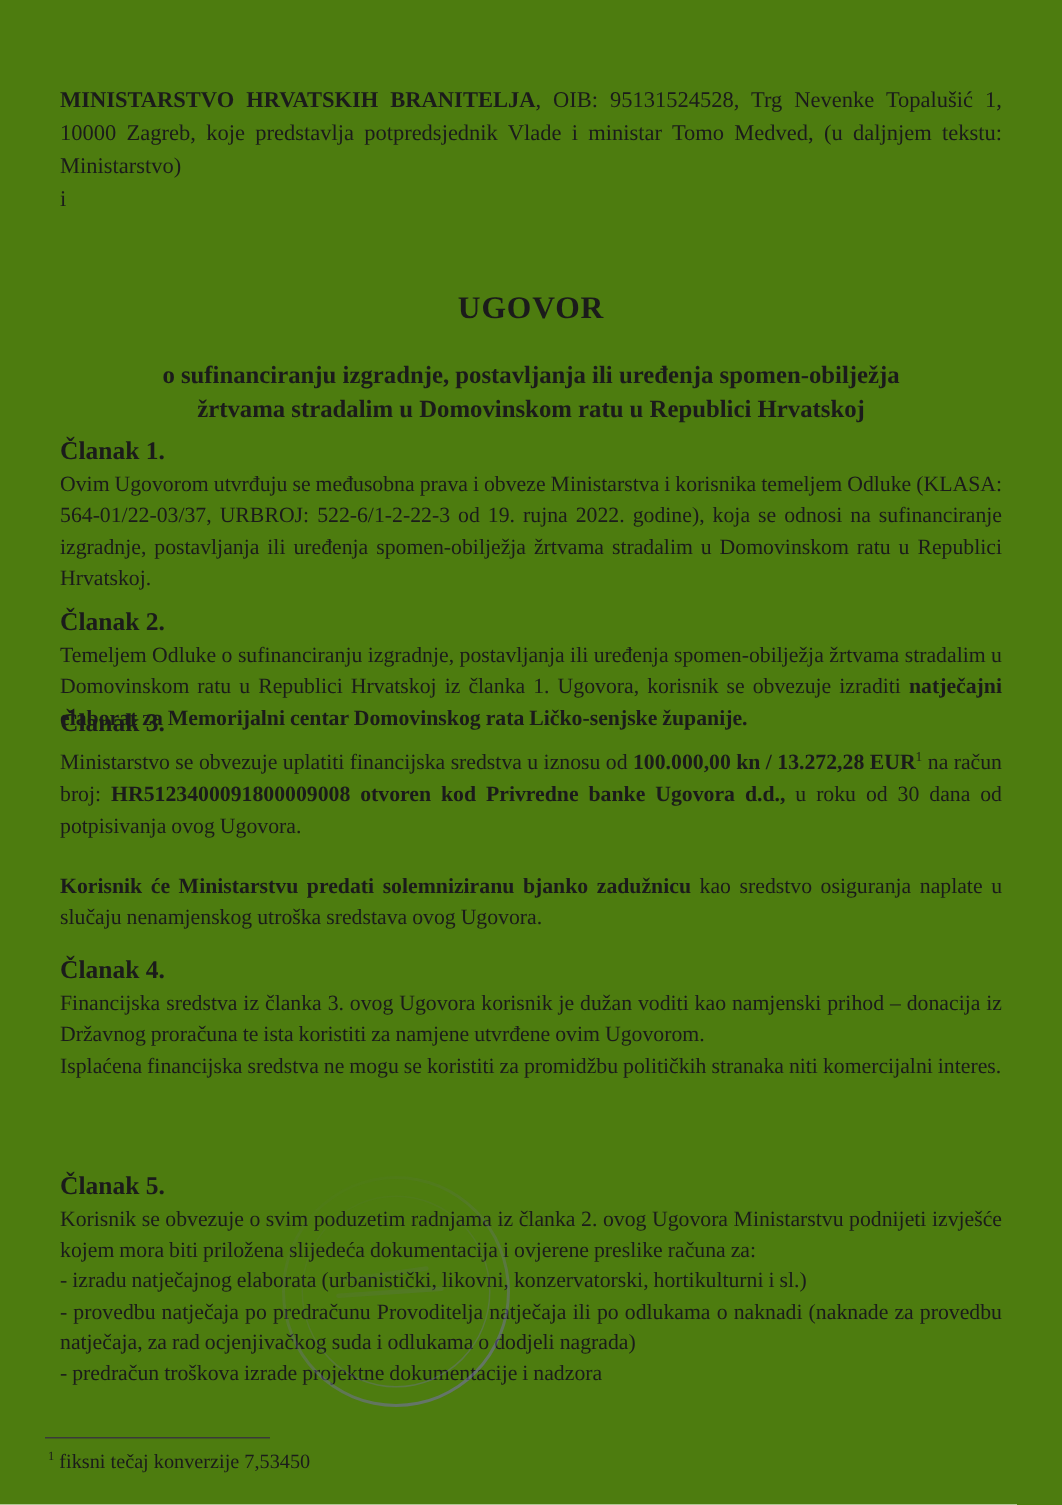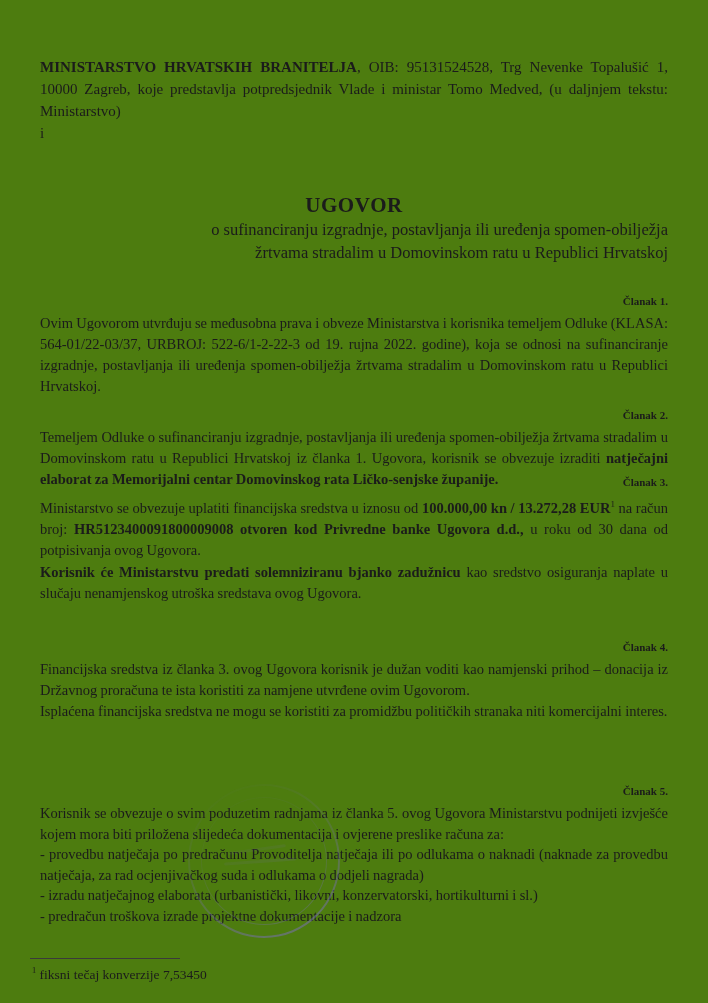--- a/index.html
+++ b/index.html
@@ -15,35 +15,35 @@
   p { margin:0; }
 
   
   .parties { top:56px; font-size:15px; line-height:22px; text-align:justify; }
   .party-name { font-weight:bold; }
   .conjunction { display:block; }
   .conclusion { font-weight:bold; letter-spacing:0.5px; }
 
   
   .title-block { top:192px; text-align:center; }
-  .doc-title { font-size:21px; font-weight:bold; letter-spacing:0.6px; line-height:26px; margin-bottom:0; }
-  .doc-subtitle { font-size:16.5px; font-weight:normal; line-height:23px;text-align:right; }
+  .doc-title { font-size:21px; font-weight:bold; letter-spacing:0.6px; line-height:26px; margin-bottom:20px; }
+  .doc-subtitle { font-size:16.5px; font-weight:bold; line-height:23px; }
 
   
   .article .art-heading {
-    text-align:right; font-weight:bold; font-size:11px; line-height:20px; margin-bottom:2px;
+    text-align:left; font-weight:bold; font-size:17px; line-height:20px; margin-bottom:2px;
   }
   .article .body {
     font-size:14.5px; line-height:21px; text-align:justify;
     word-spacing:-0.3px;
   }
   .a1 { top:291px; }
   .a2 { top:405px; }
   .a3 { top:472px; }
-  .a3 .p2 { margin-top:1px; }
+  .a3 .p2 { margin-top:19px; }
   .a4 { top:637px; }
   .a4 .p3 { margin-top:11px; }
   .a5 { top:781px; }
   .a5 .body { line-height:20.5px; }
   .list-item { display:block; }
   .bold { font-weight:bold; }
   sup.fn { font-size:0.62em; vertical-align:super; font-weight:inherit; }
 
   
   .footnote-rule { position:absolute; left:30px; top:958px; width:150px; border-top:1.5px solid #3a3a3a; }
@@ -94,24 +94,24 @@
   </div>
 
   <div class="block article a4">
     <div class="art-heading">Članak 4.</div>
     <p class="body">Financijska sredstva iz članka 3. ovog Ugovora korisnik je dužan voditi kao namjenski prihod – donacija iz Državnog proračuna te ista koristiti za namjene utvrđene ovim Ugovorom.</p>
     <p class="body">Isplaćena financijska sredstva ne mogu se koristiti za promidžbu političkih stranaka niti komercijalni interes.</p>
   </div>
 
   <div class="block article a5">
     <div class="art-heading">Članak 5.</div>
-    <p class="body">Korisnik se obvezuje o svim poduzetim radnjama iz članka 5. ovog Ugovora Ministarstvu podnijeti izvješće kojem mora biti priložena slijedeća dokumentacija i ovjerene preslike računa za:</p>
+    <p class="body">Korisnik se obvezuje o svim poduzetim radnjama iz članka 2. ovog Ugovora Ministarstvu podnijeti izvješće kojem mora biti priložena slijedeća dokumentacija i ovjerene preslike računa za:</p>
     <p class="body">
+      <span class="list-item">- izradu natječajnog elaborata (urbanistički, likovni, konzervatorski, hortikulturni i sl.)</span>
       <span class="list-item">- provedbu natječaja po predračunu Provoditelja natječaja ili po odlukama o naknadi (naknade za provedbu natječaja, za rad ocjenjivačkog suda i odlukama o dodjeli nagrada)</span>
-      <span class="list-item">- izradu natječajnog elaborata (urbanistički, likovni, konzervatorski, hortikulturni i sl.)</span>
       <span class="list-item">- predračun troškova izrade projektne dokumentacije i nadzora</span>
     </p>
   </div>
 
   <div class="stamp">
     <div class="stamp-outer"></div>
     <div class="stamp-inner"></div>
     <div class="stamp-scribble s1"></div>
     <div class="stamp-scribble s2"></div>
   </div>

